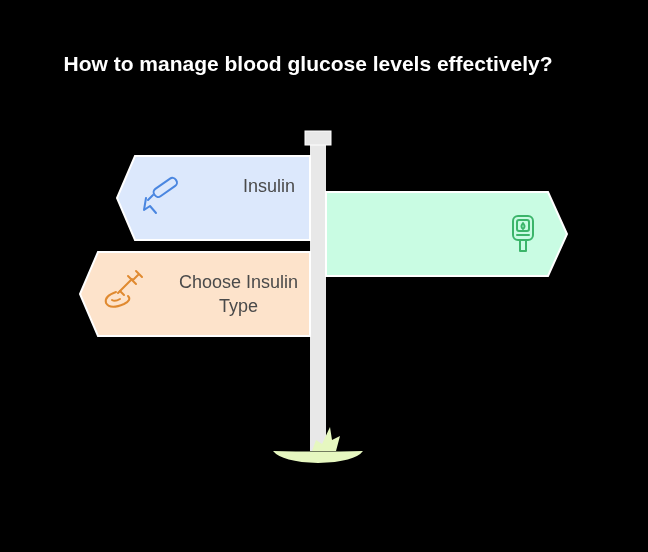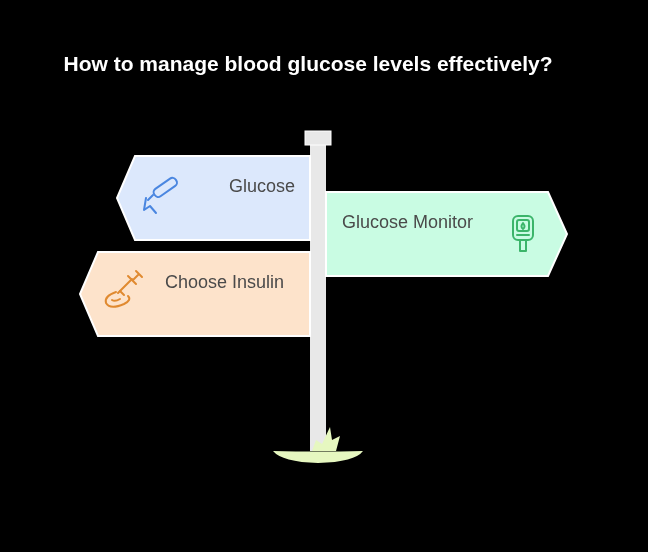--- a/index.html
+++ b/index.html
@@ -39,20 +39,20 @@
   <polygon points="98,252 310,252 310,336 98,336 80,294" fill="#fde3cb" stroke="#fff" stroke-width="2"></polygon>
   <g fill="none" stroke="#e08a30" stroke-width="2" stroke-linecap="round" stroke-linejoin="round">
     <path d="M118 293 L132 279 M128 276 L136 284 M133 280 L139 274 M136 271 L142 277"></path>
     <path d="M120 291 L124 295"></path>
     <path d="M116 292 Q104 296 106 303 Q110 310 124 304 Q132 300 128 296"></path>
     <path d="M112 300 Q115 302 120 299"></path>
   </g>
 </svg>
 
 <div class="label" style="right:353px; top:174px; text-align:right;">
-  <div>Glucose</div>
+  <div>Insulin</div>
 </div>
 <div class="label" style="left:342px; top:210px;">
-  <div>Glucose Monitor</div>
 </div>
-<div class="label" style="right:364px; top:270px; text-align:center;">
+<div class="label" style="right:350px; top:270px; text-align:center;">
   <div>Choose Insulin</div>
+  <div>Type</div>
 </div>
 
 </body></html>

